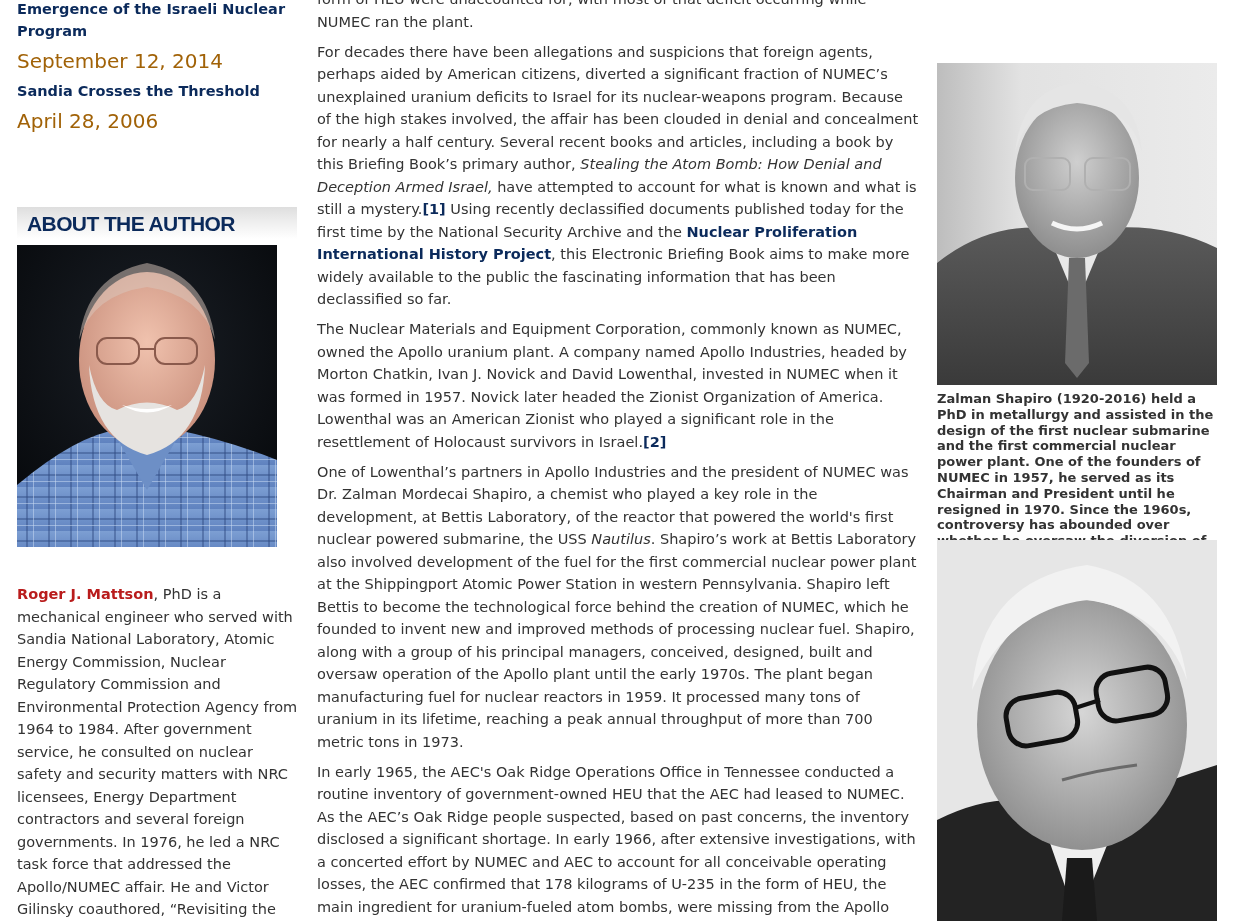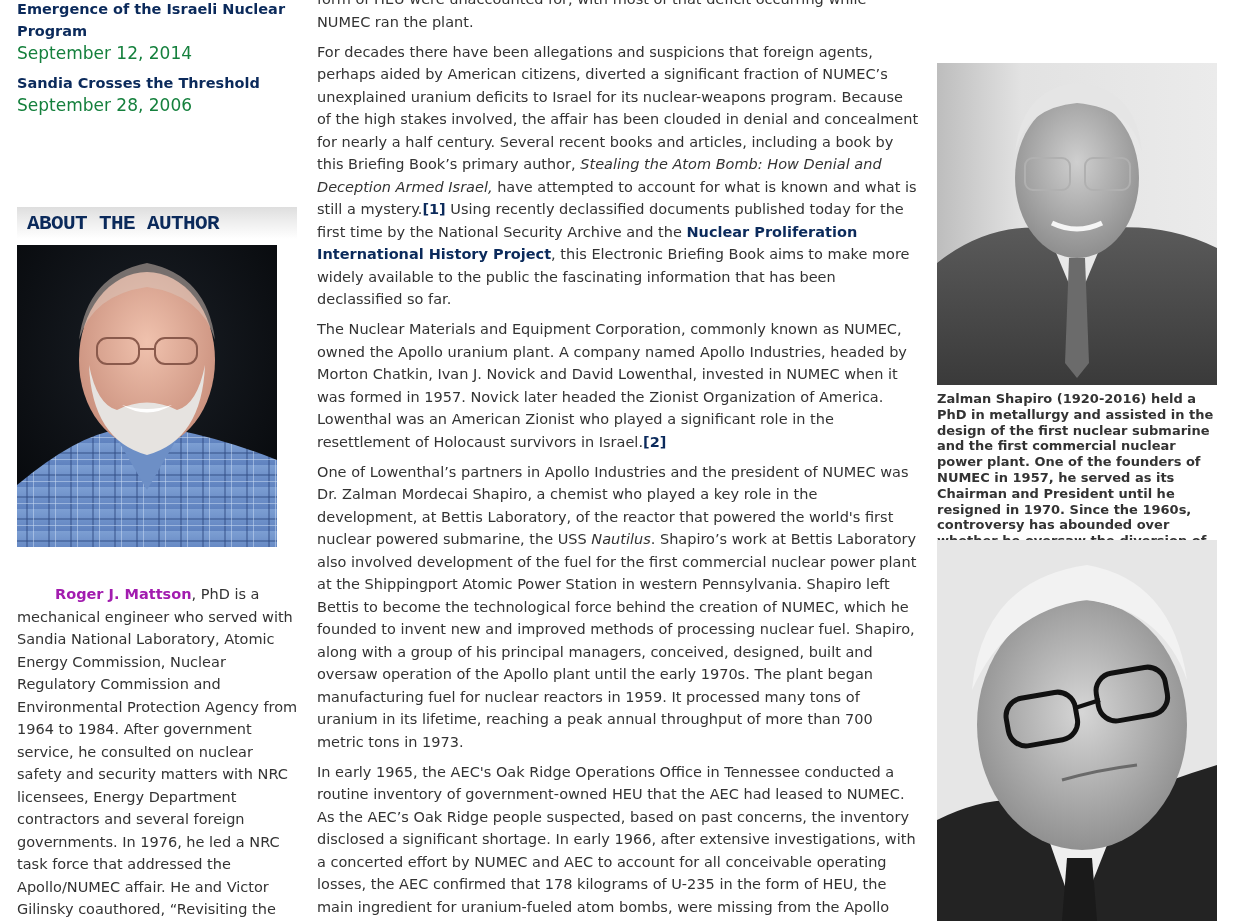--- a/index.html
+++ b/index.html
@@ -27,36 +27,37 @@
   .related-item { margin-bottom: 8px; }
   .related-title {
     display: block;
     font-size: 14.5px;
     line-height: 22px;
     color: #0b2a5b;
     font-weight: bold;
   }
   .related-sub {
     display: block;
-    font-size: 17px;
+    font-size: 20px;
     line-height: 22px;
-    color: #15803d;
+    color: #a16207;
+    margin-top: 8px;
   }
   .about-heading {
     position: absolute;
     left: 17px;
     top: 207px;
     width: 280px;
     height: 32px;
     background: linear-gradient(to bottom, #dedede 0%, #eeeeee 45%, #ffffff 100%);
     box-sizing: border-box;
     padding-left: 10px;
   }
   .about-heading span {
-    font-family: Liberation Mono, monospace;
+    font-family: Liberation Sans, sans-serif;
     font-weight: bold;
     font-size: 21px;
     letter-spacing: -0.6px;
     line-height: 33px;
     color: #0b2a5b;
   }
   .author-photo {
     position: absolute;
     left: 17px;
     top: 245px;
@@ -67,21 +68,21 @@
   }
   .author-bio {
     position: absolute;
     left: 17px;
     top: 583px;
     width: 282px;
     font-size: 14.5px;
     line-height: 22.5px;
     color: #333;
   }
-  .author-bio b { color: #a21caf; margin-left: 38px; }
+  .author-bio b { color: #b91c1c; }
 
   
   .main-col {
     position: absolute;
     left: 317px;
     top: -12px;
     width: 603px;
     font-size: 14.5px;
     line-height: 22.5px;
     color: #333;
@@ -125,21 +126,21 @@
 </head>
 <body>
 
 <div class="left-col">
   <div class="related-item">
     <a href="#" class="related-title">Emergence of the Israeli Nuclear Program</a>
     <span class="related-sub">September 12, 2014</span>
   </div>
   <div class="related-item">
     <a href="#" class="related-title">Sandia Crosses the Threshold</a>
-    <span class="related-sub">September 28, 2006</span>
+    <span class="related-sub">April 28, 2006</span>
   </div>
 </div>
 
 <div class="about-heading">
   <span>ABOUT THE AUTHOR</span>
 </div>
 
 <div class="author-photo" role="img" aria-label="Portrait of Roger J. Mattson">
   <svg width="260" height="302" viewBox="0 0 260 302">
     <defs>

